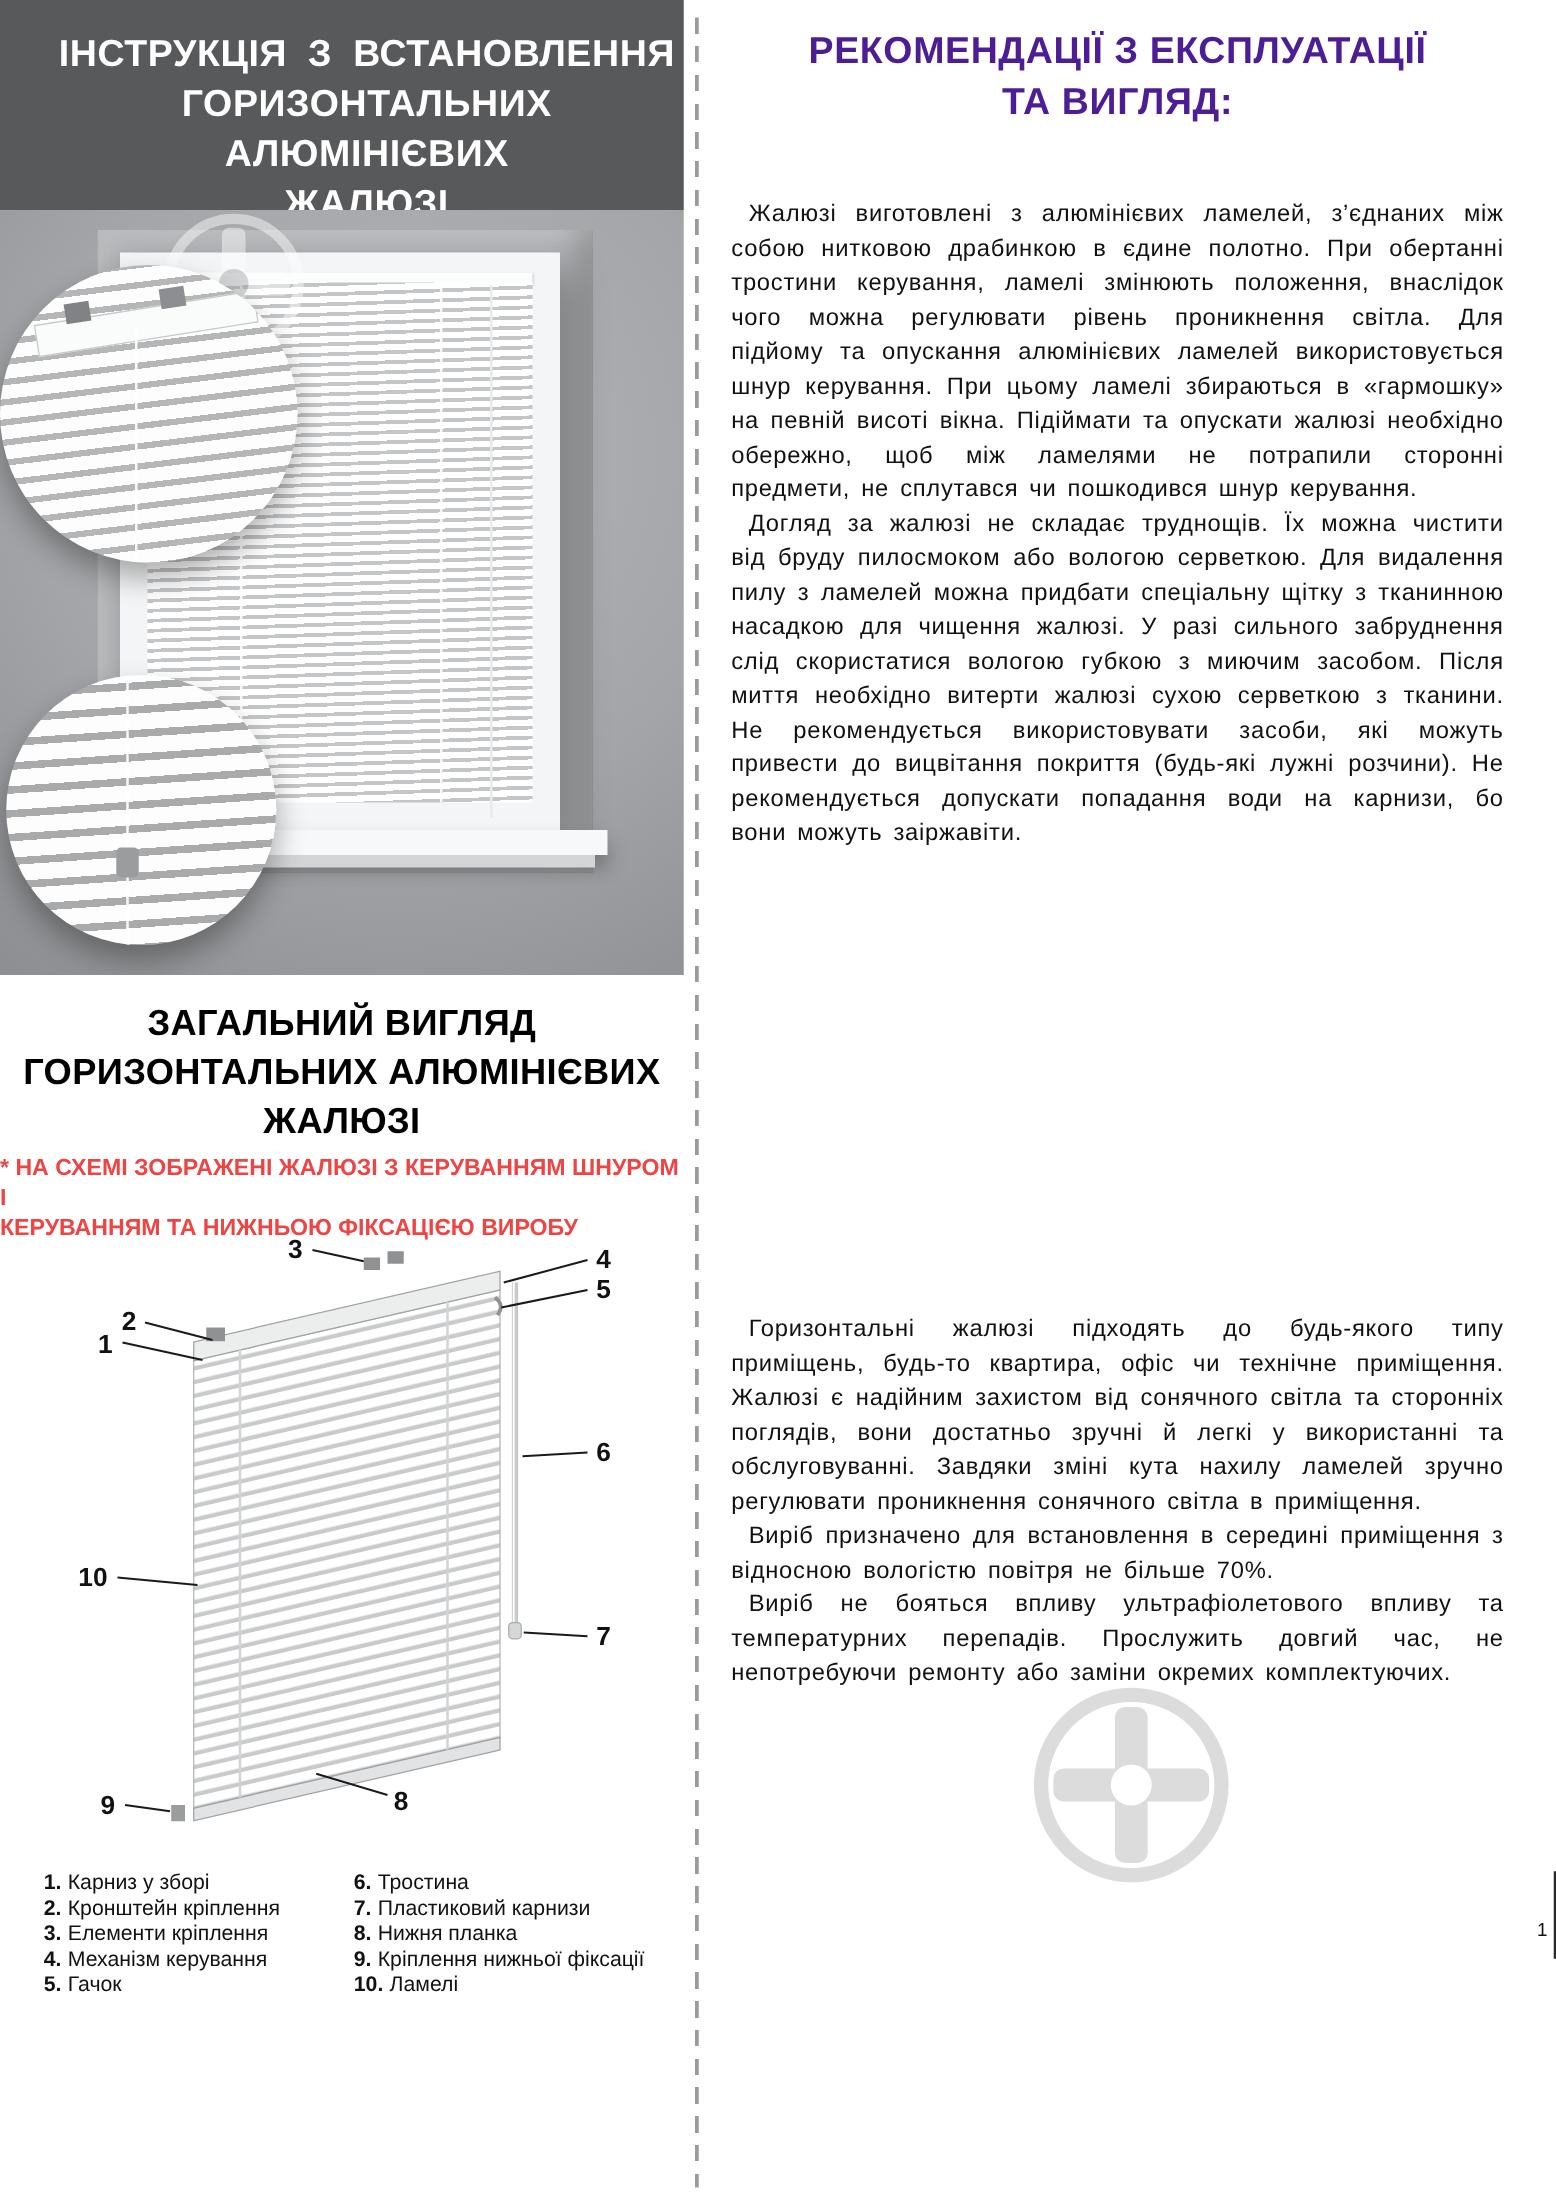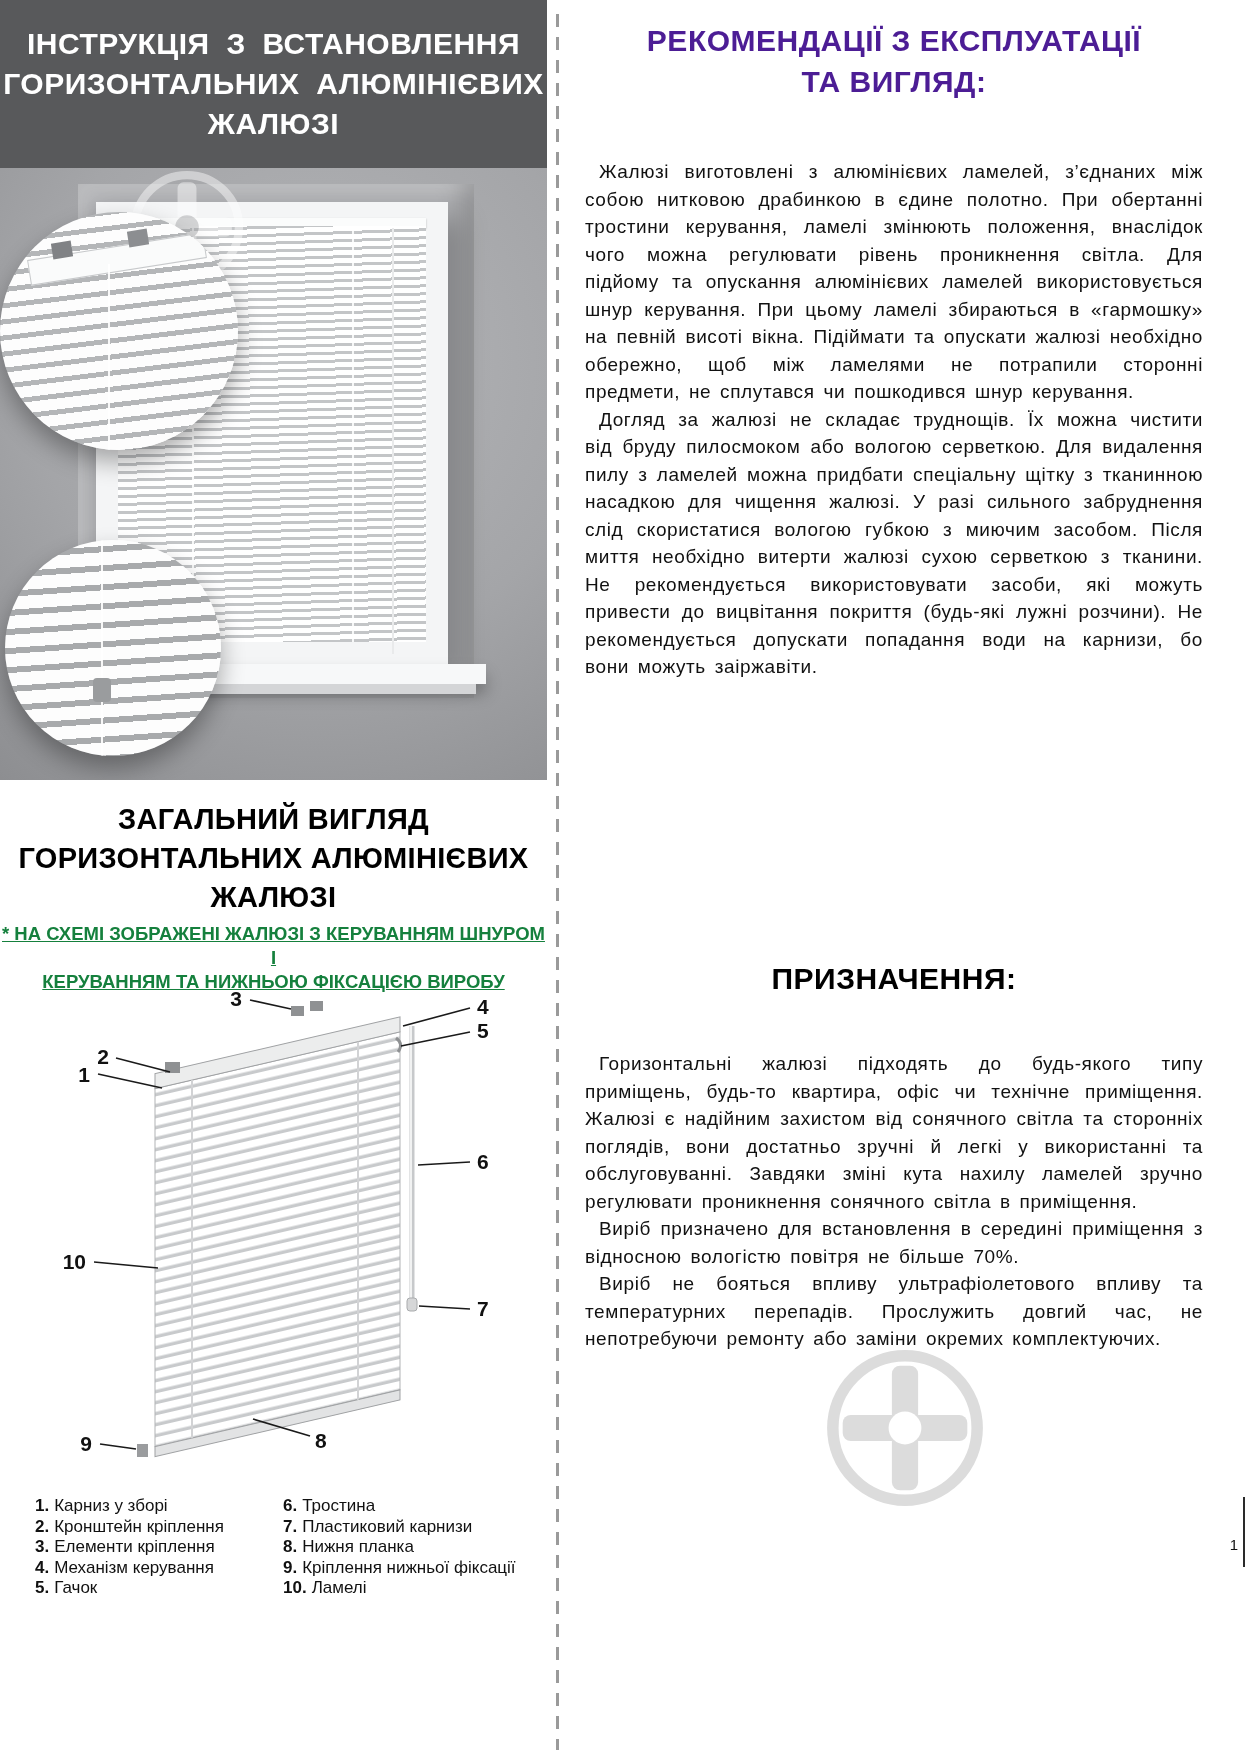--- a/index.html
+++ b/index.html
@@ -14,21 +14,21 @@
     background:repeating-linear-gradient(to bottom,#9a9a9a 0 13px,transparent 13px 23px);
   }
 
   
   .header-block {
     position:absolute; left:0; top:0; width:547px; height:168px;
     background:#58595b; color:#ffffff; text-align:center;
     padding-top:24px; box-sizing:border-box;
     font-weight:bold; font-size:30px; line-height:40px; letter-spacing:.5px; word-spacing:8px;
   }
-  .header-block span { display:block; }
+  .header-block span { display:block;padding-left:40px; }
 
   
   .photo {
     position:absolute; left:0; top:168px; width:547px; height:612px; overflow:hidden;
     background:radial-gradient(circle at 58% 32%, #b4b5b8 0%, #a4a5a8 55%, #8d8e91 100%);
   }
   .photo * { position:absolute; }
   .niche { left:78px; top:16px; width:396px; height:514px; background:#afb0b3;
     box-shadow: inset -12px -14px 24px rgba(0,0,0,.18), inset 8px 8px 16px rgba(255,255,255,.22); }
   .frame { left:96px; top:34px; width:352px; height:462px; background:#f4f5f6;
@@ -57,22 +57,22 @@
 
   .photo-watermark { left:128px; top:0px; width:118px; height:118px; opacity:.45; }
 
   
   .overview-title {
     position:absolute; left:0; top:800px; width:547px; text-align:center;
     font-weight:bold; font-size:29px; line-height:39px; color:#000; letter-spacing:.3px;
   }
   .overview-title span { display:block; }
   .overview-note {
-    position:absolute; left:0; top:922px; width:547px; text-align:center;
-    font-weight:bold; font-size:18.5px; line-height:24px; color:#15803d;text-decoration:underline;
+    position:absolute; left:0; top:922px; width:547px; 
+    font-weight:bold; font-size:18.5px; line-height:24px; color:#ef4444;
   }
   .overview-note span { display:block; }
 
   
   .diagram { position:absolute; left:10px; top:976px; width:515px; height:525px; }
   .diagram text { font-family:"Liberation Sans", sans-serif; font-weight:bold; font-size:21px; fill:#111; }
   .diagram .leader { stroke:#1a1a1a; stroke-width:1.6; fill:none; }
 
   
   .legend { position:absolute; left:35px; top:1496px; width:512px; display:flex; }
@@ -237,21 +237,20 @@
 
   <div class="care-title">
     <span>РЕКОМЕНДАЦІЇ З ЕКСПЛУАТАЦІЇ</span>
     <span>ТА ВИГЛЯД:</span>
   </div>
   <div class="body-text care-text">
     <p>Жалюзі виготовлені з алюмінієвих ламелей, з’єднаних між собою нитковою драбинкою в єдине полотно. При обертанні тростини керування, ламелі змінюють положення, внаслідок чого можна регулювати рівень проникнення світла. Для підйому та опускання алюмінієвих ламелей використовується шнур керування. При цьому ламелі збираються в «гармошку» на певній висоті вікна. Підіймати та опускати жалюзі необхідно обережно, щоб між ламелями не потрапили сторонні предмети, не сплутався чи пошкодився шнур керування.</p>
     <p>Догляд за жалюзі не складає труднощів. Їх можна чистити від бруду пилосмоком або вологою серветкою. Для видалення пилу з ламелей можна придбати спеціальну щітку з тканинною насадкою для чищення жалюзі. У разі сильного забруднення слід скористатися вологою губкою з миючим засобом. Після миття необхідно витерти жалюзі сухою серветкою з тканини. Не рекомендується використовувати засоби, які можуть привести до вицвітання покриття (будь-які лужні розчини). Не рекомендується допускати попадання води на карнизи, бо вони можуть заіржавіти.</p>
   </div>
 
-  <div class="purpose-title">ПРИЗНАЧЕННЯ:</div>
   <div class="body-text purpose-text">
     <p>Горизонтальні жалюзі підходять до будь-якого типу приміщень, будь-то квартира, офіс чи технічне приміщення. Жалюзі є надійним захистом від сонячного світла та сторонніх поглядів, вони достатньо зручні й легкі у використанні та обслуговуванні. Завдяки зміні кута нахилу ламелей зручно регулювати проникнення сонячного світла в приміщення.</p>
     <p>Виріб призначено для встановлення в середині приміщення з відносною вологістю повітря не більше 70%.</p>
     <p>Виріб не бояться впливу ультрафіолетового впливу та температурних перепадів. Прослужить довгий час, не непотребуючи ремонту або заміни окремих комплектуючих.</p>
   </div>
 
   <div class="edge-line"></div>
   <div class="page-number">1</div>
 
 </div>

